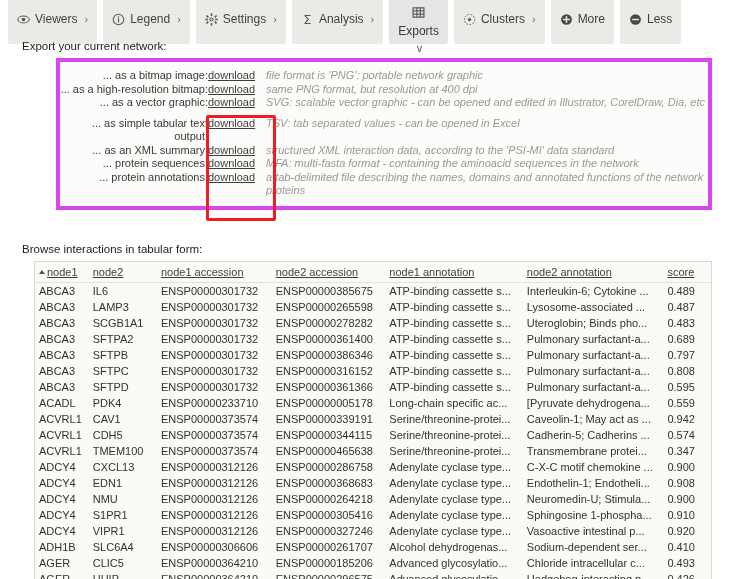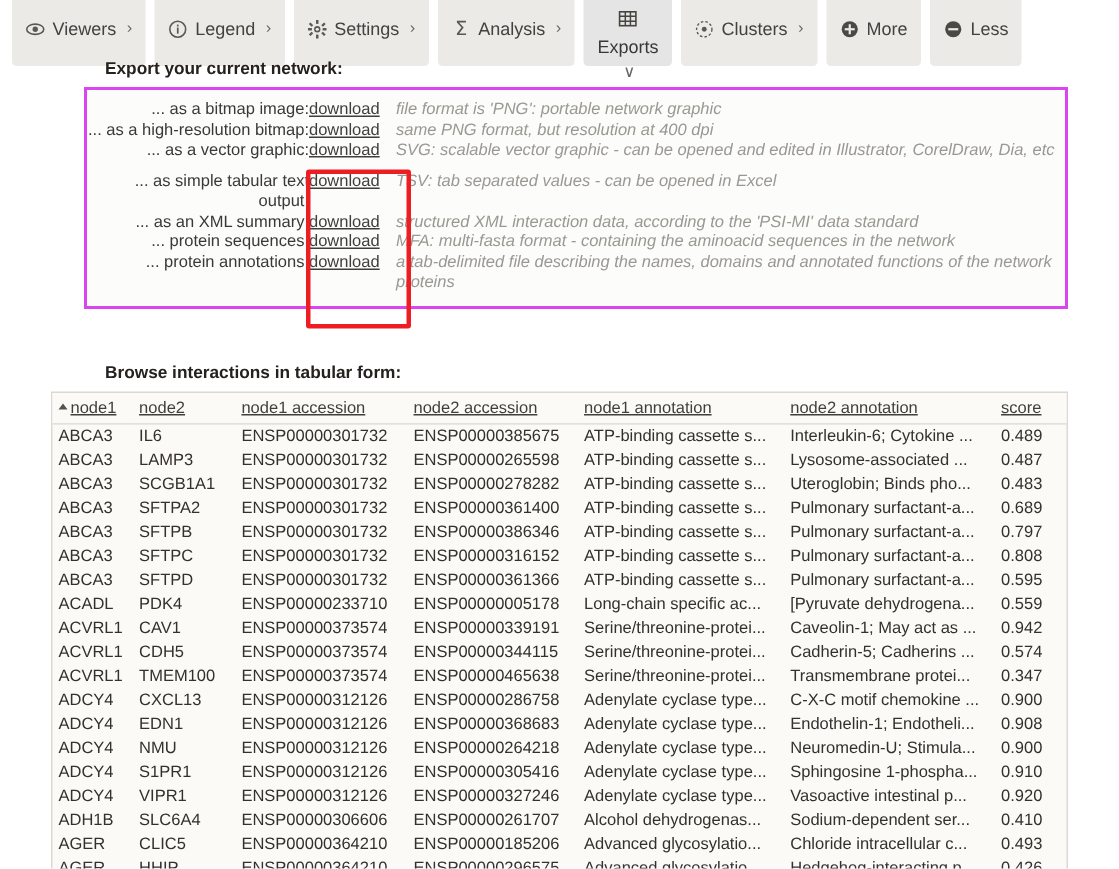--- a/index.html
+++ b/index.html
@@ -68,32 +68,31 @@
 
   
   #export-section {
     position: absolute;
     left: 0;
     top: 40px;
     width: 746px;
   }
   .section-title {
     font-size: 11.5px;
-    font-weight: bold;
+    font-weight: normal;
     color: #24211f;
-    padding-left: 34px;
+    padding-left: 22px;
     margin-bottom: 6px;
-    margin-left: 36px;
   }
   #export-panel {
     position: relative;
     margin-left: 56px;
     width: 656px;
     box-sizing: border-box;
-    border: 2px solid #d946ef;
+    border: 4px solid #d946ef;
     background: #fcfcfa;
     padding: 7px 0 8px 0;
   }
   table.export-table {
     border-collapse: collapse;
     width: 100%;
     table-layout: fixed;
   }
   table.export-table td {
     vertical-align: top;

